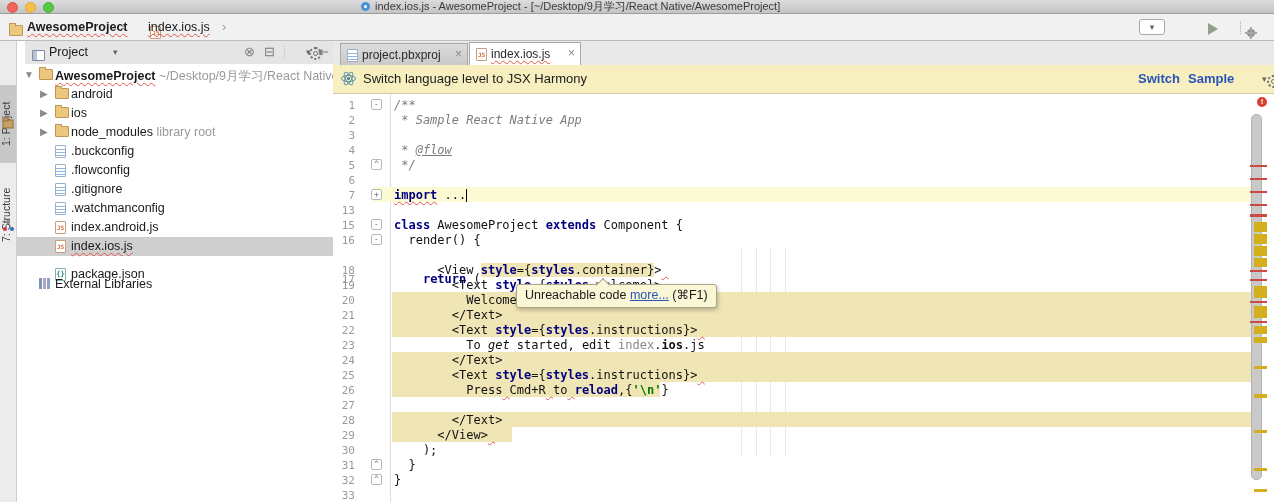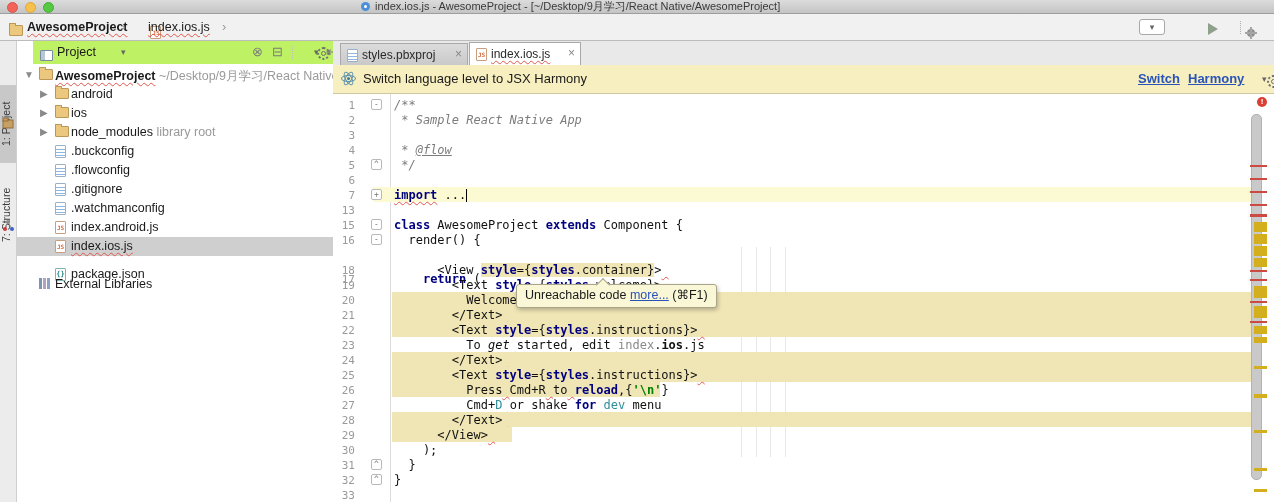--- a/index.html
+++ b/index.html
@@ -63,21 +63,21 @@
   
   #stripe{left:0;top:41px;width:16px;height:461px;background:#ececec;border-right:1px solid #cfcfcf;}
   .vtab{left:0;width:16px;writing-mode:vertical-rl;transform:rotate(180deg);
      font-size:10.5px;color:#3a3a3a;text-align:center;padding:4px 0;}
   #vtab-project{top:44px;height:70px;background:#c8c8c8;}
   #vtab-structure{top:124px;height:92px;}
 
   
   #project-panel{left:17px;top:41px;width:316px;height:461px;background:#fff;
      border-right:1px solid #bdbdbd;overflow:hidden;}
-  #panel-header{left:16px;top:0;width:316px;height:23px;background:#bef264;}
+  #panel-header{left:8px;top:0;width:316px;height:23px;background:#e5e5e5;}
   #panel-title{left:24px;top:4px;font-size:12.5px;color:#1a1a1a;}
   .hdr-ic{top:3px;font-size:13px;color:#7a7a7a;}
   #tree{left:0;top:25px;right:0;bottom:0;}
   .trow{position:absolute;left:0;width:316px;height:19px;}
   .trow.sel{background:#cfcfcf;}
   .tchev{position:absolute;top:3px;font-size:10px;color:#8a8a8a;}
   .tic{position:absolute;top:3px;}
   .tlbl{position:absolute;top:2px;font-size:12.5px;color:#1a1a1a;white-space:nowrap;}
   .textra{color:#9a9a9a;font-weight:normal;}
 
@@ -87,21 +87,21 @@
      font-size:12px;color:#2a2a2a;}
   #tab-0{left:7px;width:126px;background:linear-gradient(#dcdcdc,#c9c9c9);}
   #tab-1{left:136px;width:110px;background:#fff;top:1px;height:23px;}
   .tab .tabic{position:absolute;left:6px;top:5px;}
   .tab .tablbl{position:absolute;left:21px;top:4px;white-space:nowrap;}
   .tab .tabx{position:absolute;right:5px;top:3px;color:#888;font-size:12px;}
 
   
   #banner{left:333px;top:65px;width:941px;height:28px;background:#f7efc0;border-bottom:1px solid #cfc7a0;}
   #banner-msg{left:30px;top:6px;font-size:13px;color:#1a1a1a;}
-  .blink{top:6px;font-size:13px;font-weight:bold;color:#2a53b8;text-decoration:underline;}
+  .blink{top:6px;font-size:13px;font-weight:bold;color:#2a53b8;}
 
   
   #editor{left:333px;top:94px;width:941px;height:408px;background:#fff;}
   #gutter-line{left:57px;top:0;width:1px;height:408px;background:#dcdcdc;}
   .guide{top:153px;width:1px;height:210px;background:#e8e8e8;}
   .crow{position:absolute;left:0;width:941px;height:15px;}
   .crow .bg{position:absolute;top:0;height:15px;}
   .bg-caret{left:40px;right:20px;background:#fcfad2;}
   .bg-full{left:59px;right:20px;background:#f0e5b5;}
   .crow .num{position:absolute;left:0;top:2px;width:22px;text-align:right;
@@ -246,35 +246,35 @@
       <div class="trow" style="top: 209px;">
         <span class="tic ic ic-lib" style="left: 22px;"></span>
         <span class="tlbl" style="left: 38px;"><span>External Libraries</span></span>
       </div>
     </div>
 </div>
 
 <div class="abs" id="tabbar">
   <div class="tab" id="tab-0">
     <span class="tabic ic ic-file"></span>
-    <span class="tablbl">styles.pbxproj</span>
+    <span class="tablbl">project.pbxproj</span>
     <span class="tabx">×</span>
   </div>
   <div class="tab" id="tab-1">
     <span class="tabic ic ic-js"></span>
     <span class="tablbl sq">index.ios.js</span>
     <span class="tabx">×</span>
   </div>
 </div>
 
 <div class="abs" id="banner">
   <span class="abs ic ic-atom" style="left:8px;top:6px;"><i></i><i></i><i></i><b></b></span>
   <span class="abs" id="banner-msg">Switch language level to JSX Harmony</span>
   <span class="abs blink" style="left:805px;">Switch</span>
-  <span class="abs blink" style="left:855px;">Harmony</span>
+  <span class="abs blink" style="left:855px;">Sample</span>
   <span class="abs ic ic-gear" style="left:915px;top:8px;"></span>
   <span class="abs" style="left:929px;top:9px;font-size:9px;color:#666;">▾</span>
 </div>
 
 <div class="abs" id="editor">
   <div class="abs guide" style="left:408px;"></div>
   <div class="abs guide" style="left:423px;"></div>
   <div class="abs guide" style="left:437px;"></div>
   <div class="abs guide" style="left:452px;"></div>
   <div class="abs" id="gutter-line"></div>
@@ -365,21 +365,20 @@
         <span class="num">25</span>
         <pre><span class="seg ">        &lt;Text </span><span class="seg att">style</span><span class="seg ">={</span><span class="seg att">styles</span><span class="seg ">.instructions}&gt;</span><span class="seg sq"> </span></pre>
       </div>
       <div class="crow" style="top: 288px;">
         <div class="bg" style="left: 59px; width: 268px; background: rgb(240, 229, 181);"></div>
         <span class="num">26</span>
         <pre><span class="seg ">          Press</span><span class="seg sq"> </span><span class="seg ">Cmd+R</span><span class="seg sq"> </span><span class="seg ">to</span><span class="seg sq"> </span><span class="seg k">reload</span><span class="seg ">,{</span><span class="seg grn">'\n'</span><span class="seg ">}</span></pre>
       </div>
       <div class="crow" style="top: 303px;">
         <span class="num">27</span>
-        <pre><span class="seg ">          Cmd+</span><span class="seg teal">D</span><span class="seg sq"> </span><span class="seg ">or</span><span class="seg sq"> </span><span class="seg ">shake</span><span class="seg sq"> </span><span class="seg k">for</span><span class="seg sq"> </span><span class="seg teal">dev</span><span class="seg sq"> </span><span class="seg ">menu</span></pre>
       </div>
       <div class="crow" style="top: 318px;">
         <div class="bg bg-full"></div>
         <span class="num">28</span>
         <pre><span class="seg ">        &lt;/Text&gt;</span><span class="seg sq"> </span></pre>
       </div>
       <div class="crow" style="top: 333px;">
         <div class="bg" style="left: 59px; width: 120px; background: rgb(240, 229, 181);"></div>
         <span class="num">29</span>
         <pre><span class="seg ">      &lt;/View&gt;</span><span class="seg sq"> </span></pre>

